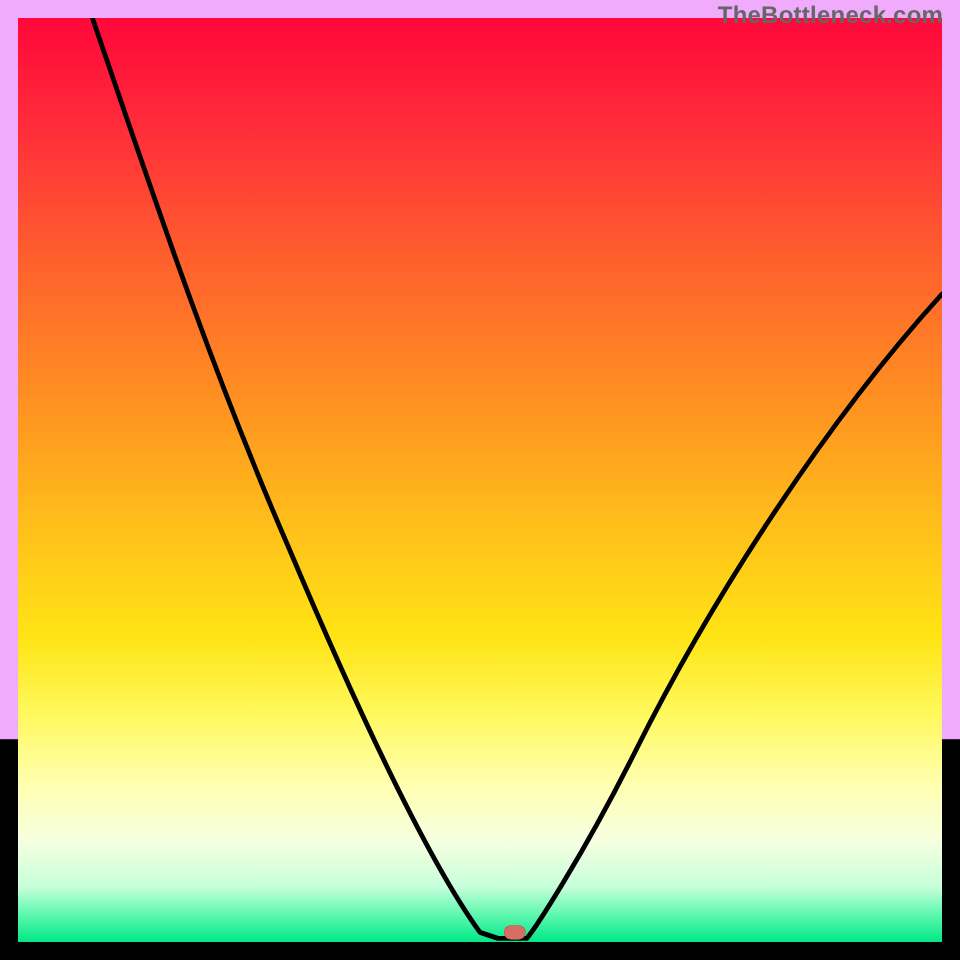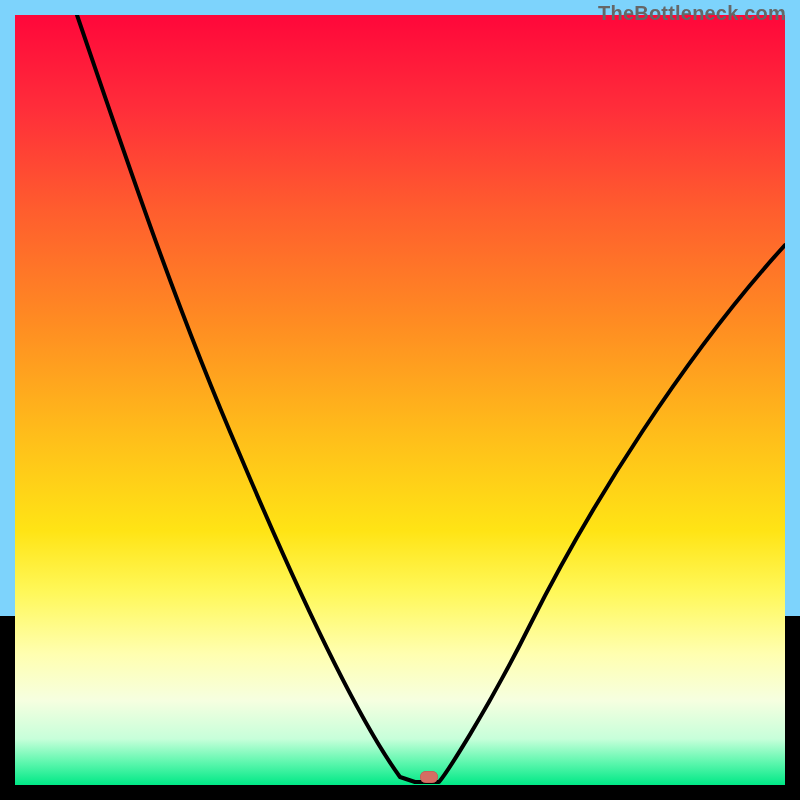--- a/index.html
+++ b/index.html
@@ -7,21 +7,21 @@
     padding: 0;
     width: 800px;
     height: 800px;
     background: #000;
     overflow: hidden;
   }
   .chart-wrap {
     position: relative;
     width: 800px;
     height: 616px;
-    background: #7dd3fc;
+    background: #f0abfc;
     text-decoration: underline;
   }
   .plot-area {
     position: absolute;
     left: 15px;
     top: 15px;
     width: 770px;
     height: 770px;
     background: linear-gradient(to bottom,
       #ff073a 0%,

